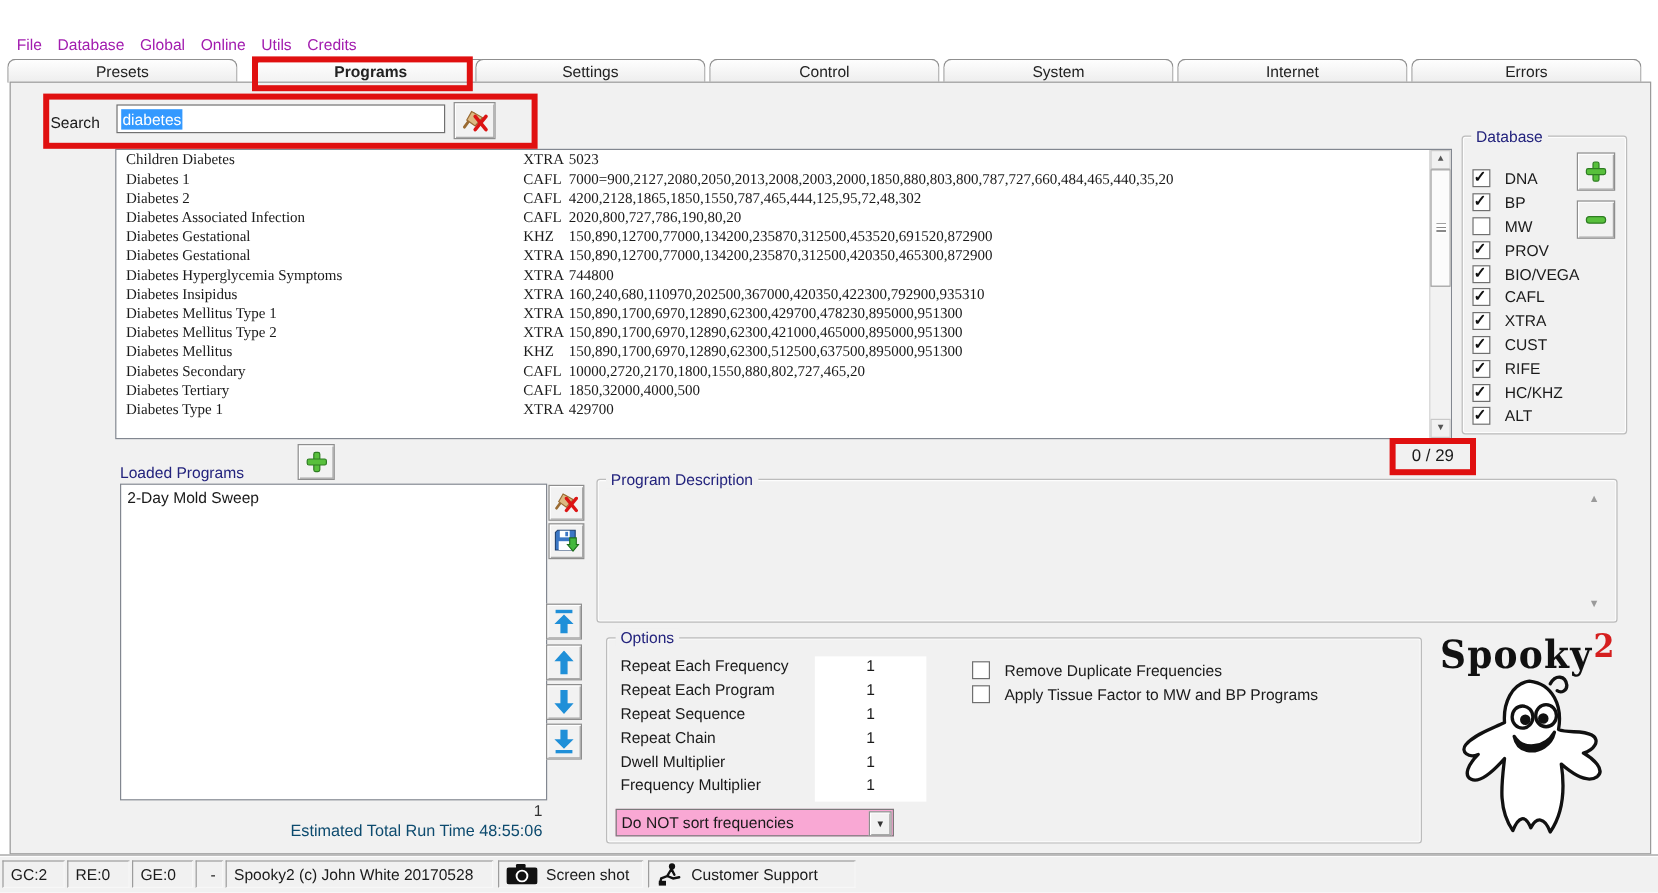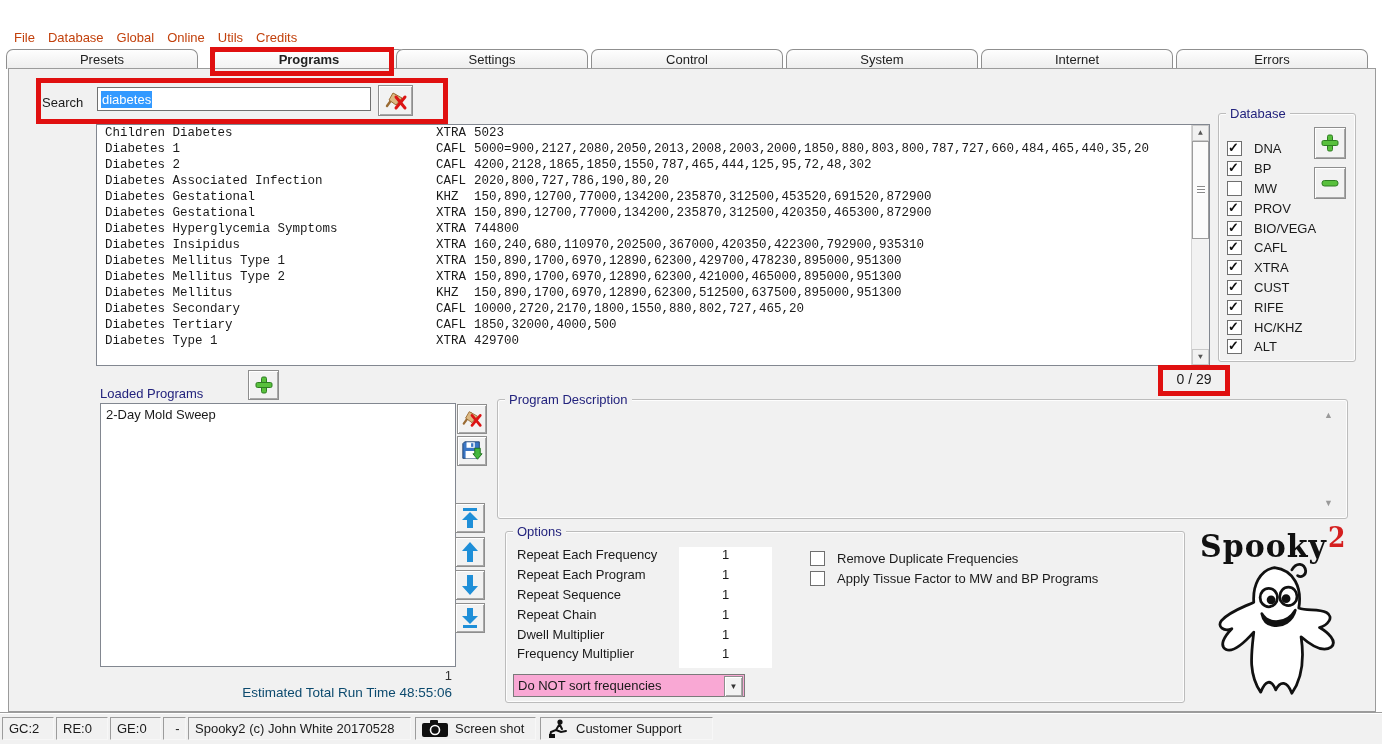--- a/index.html
+++ b/index.html
@@ -1,19 +1,19 @@
 <!DOCTYPE html>
 <html><head>
 <meta charset="utf-8">
 <style>
   html,body{margin:0;padding:0;background:#fff;}
   #screen{position:relative;width:1382px;height:744px;background:#fff;
           font-family:"Liberation Sans",sans-serif;color:#1a1a1a;overflow:hidden;}
   
-  .menubar{position:absolute;left:14px;top:30px;font-size:13px;color:#c2410c;}
+  .menubar{position:absolute;left:14px;top:30px;font-size:13px;color:#a21caf;}
   .menu-item{display:inline-block;margin-right:13px;cursor:default;}
   
   .tabrow{position:absolute;left:0;top:49px;width:1382px;height:20px;}
   .tab{position:absolute;top:0;height:19px;width:190px;text-align:center;font-size:13px;
        line-height:19px;background:linear-gradient(#fefefe,#ededed);
        border:1px solid #8f8f8f;border-bottom:none;border-radius:7px 7px 0 0;color:#222;}
   .tab.active{font-weight:bold;background:linear-gradient(#ffffff,#f2f2f2);}
   
   .panel{position:absolute;left:8px;top:68px;width:1366px;height:642px;background:#f1f1f1;
          border:1px solid #9b9b9b;}
@@ -23,21 +23,21 @@
                 border:1px solid #707070;font-size:13px;line-height:24px;padding-left:3px;box-sizing:border-box;}
   .sel{background:#3399ff;color:#fff;padding:1px 1px;}
   .btn{background:#f2f2f2;border:1px solid #8e8e8e;
        box-shadow:inset 1px 1px 0 #ffffff, inset -1px -1px 0 #a8a8a8;
        display:flex;align-items:center;justify-content:center;cursor:default;}
   .clear-btn{position:absolute;left:378px;top:85px;width:33px;height:29px;}
   
   .plist{position:absolute;left:96px;top:124px;width:1114px;height:242px;background:#fff;
          border:1px solid #828790;box-sizing:border-box;overflow:hidden;
          font-family:"Liberation Mono",monospace;font-size:12.5px;}
-  .prow{height:16px;line-height:16px;white-space:nowrap;padding-left:8px;}
+  .prow{height:16px;line-height:16px;white-space:nowrap;padding-left:8px;font-family:Liberation Serif, serif;}
   .pname{display:inline-block;width:331px;overflow:hidden;vertical-align:top;}
   .pdb{display:inline-block;width:38px;vertical-align:top;}
   .pfreq{white-space:pre;}
   .vscroll{position:absolute;right:0;top:0;width:17px;height:240px;background:#f2f2f2;border-left:1px solid #d5d5d5;}
   .sb-btn{position:absolute;left:0;width:17px;height:16px;background:#f1f1f1;border:1px solid #c9c9c9;
           box-sizing:border-box;font-size:8px;color:#555;text-align:center;line-height:14px;}
   .sb-thumb{position:absolute;left:0;top:16px;width:17px;height:98px;background:#fbfbfb;
             border:1px solid #9c9c9c;box-sizing:border-box;}
   .sb-grip{position:absolute;left:4px;top:44px;width:8px;height:9px;
            background:repeating-linear-gradient(#8a8a8a 0 1px,#fff 1px 3px);}
@@ -127,21 +127,21 @@
       <line x1="12" y1="8" x2="21" y2="19" stroke="#dc1414" stroke-width="3" stroke-linecap="round"></line>
       <line x1="21" y1="8" x2="12" y2="19" stroke="#dc1414" stroke-width="3" stroke-linecap="round"></line>
     </svg>
   </div>
 
   <div class="plist">
     <div class="prow">
         <span class="pname">Children Diabetes</span><span class="pdb">XTRA</span><span class="pfreq">5023</span>
       </div>
       <div class="prow">
-        <span class="pname">Diabetes 1</span><span class="pdb">CAFL</span><span class="pfreq">5000=900,2127,2080,2050,2013,2008,2003,2000,1850,880,803,800,787,727,660,484,465,440,35,20</span>
+        <span class="pname">Diabetes 1</span><span class="pdb">CAFL</span><span class="pfreq">7000=900,2127,2080,2050,2013,2008,2003,2000,1850,880,803,800,787,727,660,484,465,440,35,20</span>
       </div>
       <div class="prow">
         <span class="pname">Diabetes 2</span><span class="pdb">CAFL</span><span class="pfreq">4200,2128,1865,1850,1550,787,465,444,125,95,72,48,302</span>
       </div>
       <div class="prow">
         <span class="pname">Diabetes Associated Infection</span><span class="pdb">CAFL</span><span class="pfreq">2020,800,727,786,190,80,20</span>
       </div>
       <div class="prow">
         <span class="pname">Diabetes Gestational</span><span class="pdb">KHZ</span><span class="pfreq">150,890,12700,77000,134200,235870,312500,453520,691520,872900</span>
       </div>

